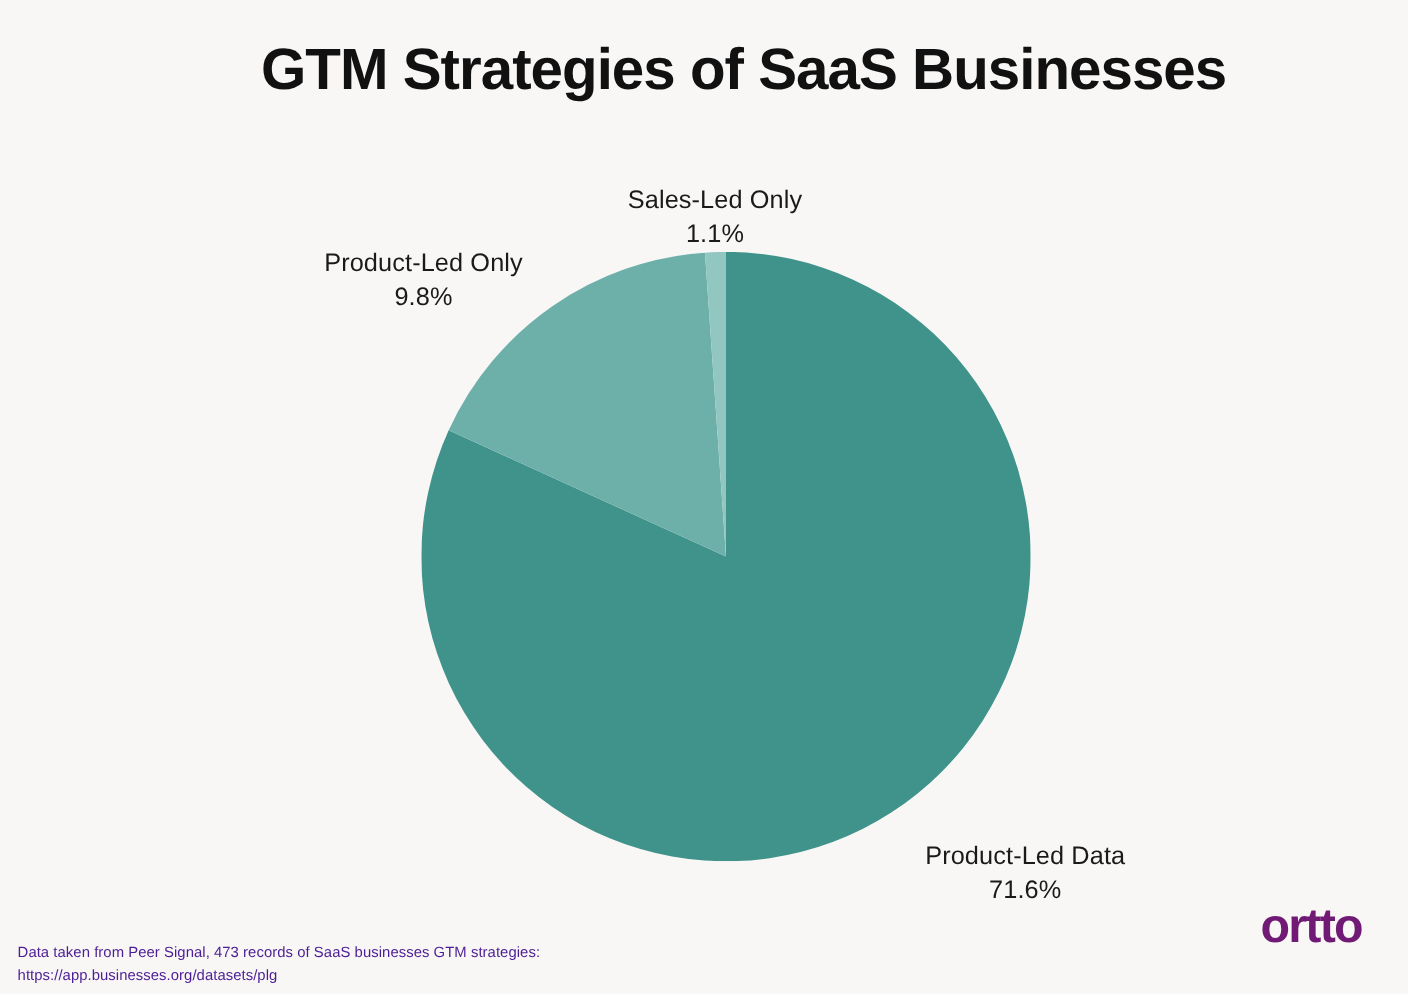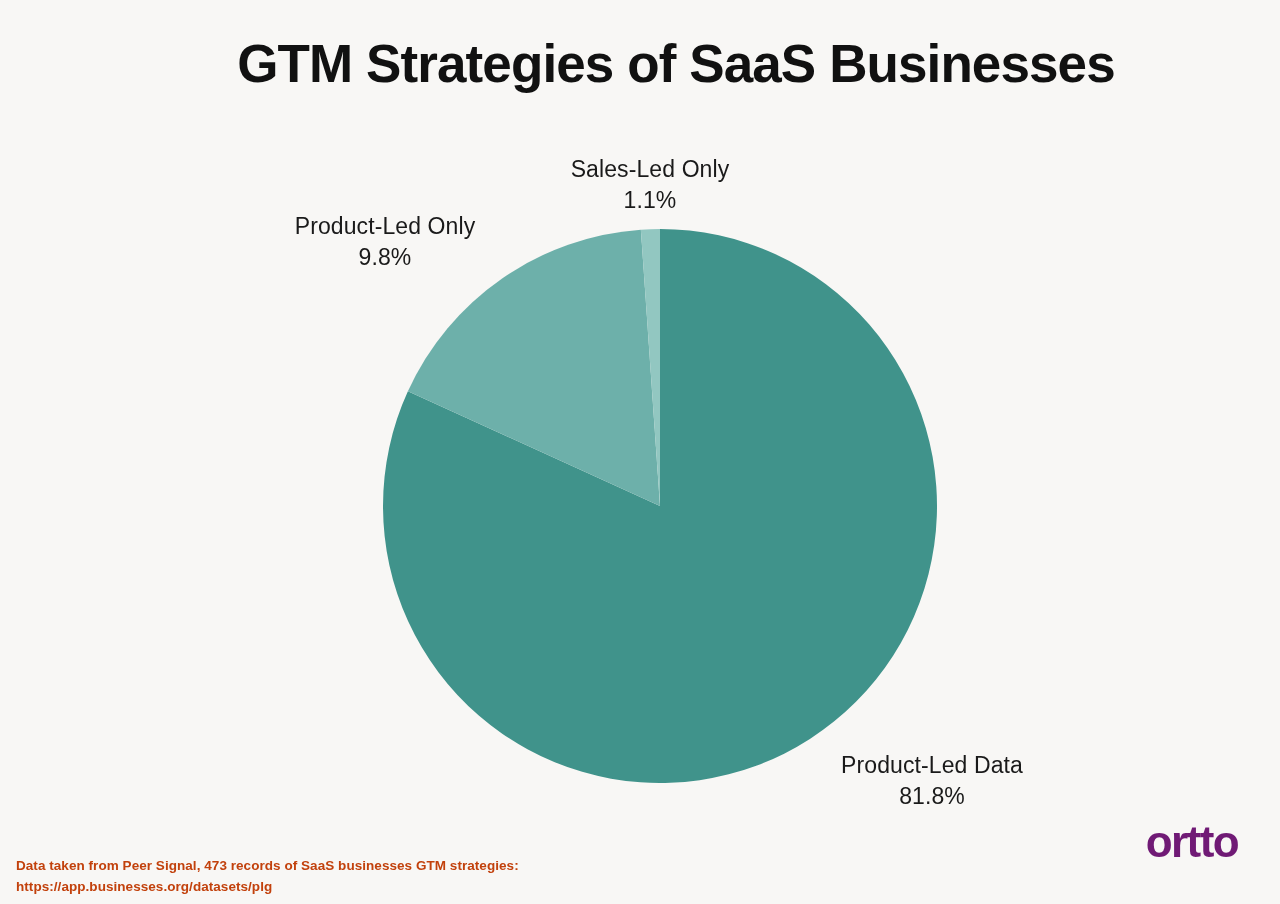--- a/index.html
+++ b/index.html
@@ -57,20 +57,21 @@
   
   .slice-label {
     position: absolute;
     font-size: 23px;
     line-height: 31px;
     font-weight: 400;
     color: #1a1a1a;
     text-align: center;
     white-space: nowrap;
     letter-spacing: 0.1px;
+    margin-top: 12px;
   }
   .slice-label .label-value {
     display: block;
   }
   .label-sales-led {
     left: 500px;
     top: 154px;
     width: 300px;
   }
   .label-product-led-only {
@@ -84,22 +85,22 @@
     width: 300px;
   }
 
   
   .footnote {
     position: absolute;
     left: 16px;
     top: 855px;
     font-size: 13.5px;
     line-height: 21px;
-    font-weight: 700;
-    color: #c2410c;
+    font-weight: 400;
+    color: #4c1d95;
     letter-spacing: 0.05px;
   }
   .footnote span {
     display: block;
   }
 
   
   .logo {
     position: absolute;
     right: 42px;
@@ -135,21 +136,21 @@
     <span class="label-value">1.1%</span>
   </div>
 
   <div class="slice-label label-product-led-only">
     <span class="label-name">Product-Led Only</span>
     <span class="label-value">9.8%</span>
   </div>
 
   <div class="slice-label label-product-led-sales">
     <span class="label-name">Product-Led Data</span>
-    <span class="label-value">81.8%</span>
+    <span class="label-value">71.6%</span>
   </div>
 
   <div class="footnote">
     <span>Data taken from Peer Signal, 473 records of SaaS businesses GTM strategies:</span>
     <span>https://app.businesses.org/datasets/plg</span>
   </div>
 
   <div class="logo">ortto</div>
 
 </div>

